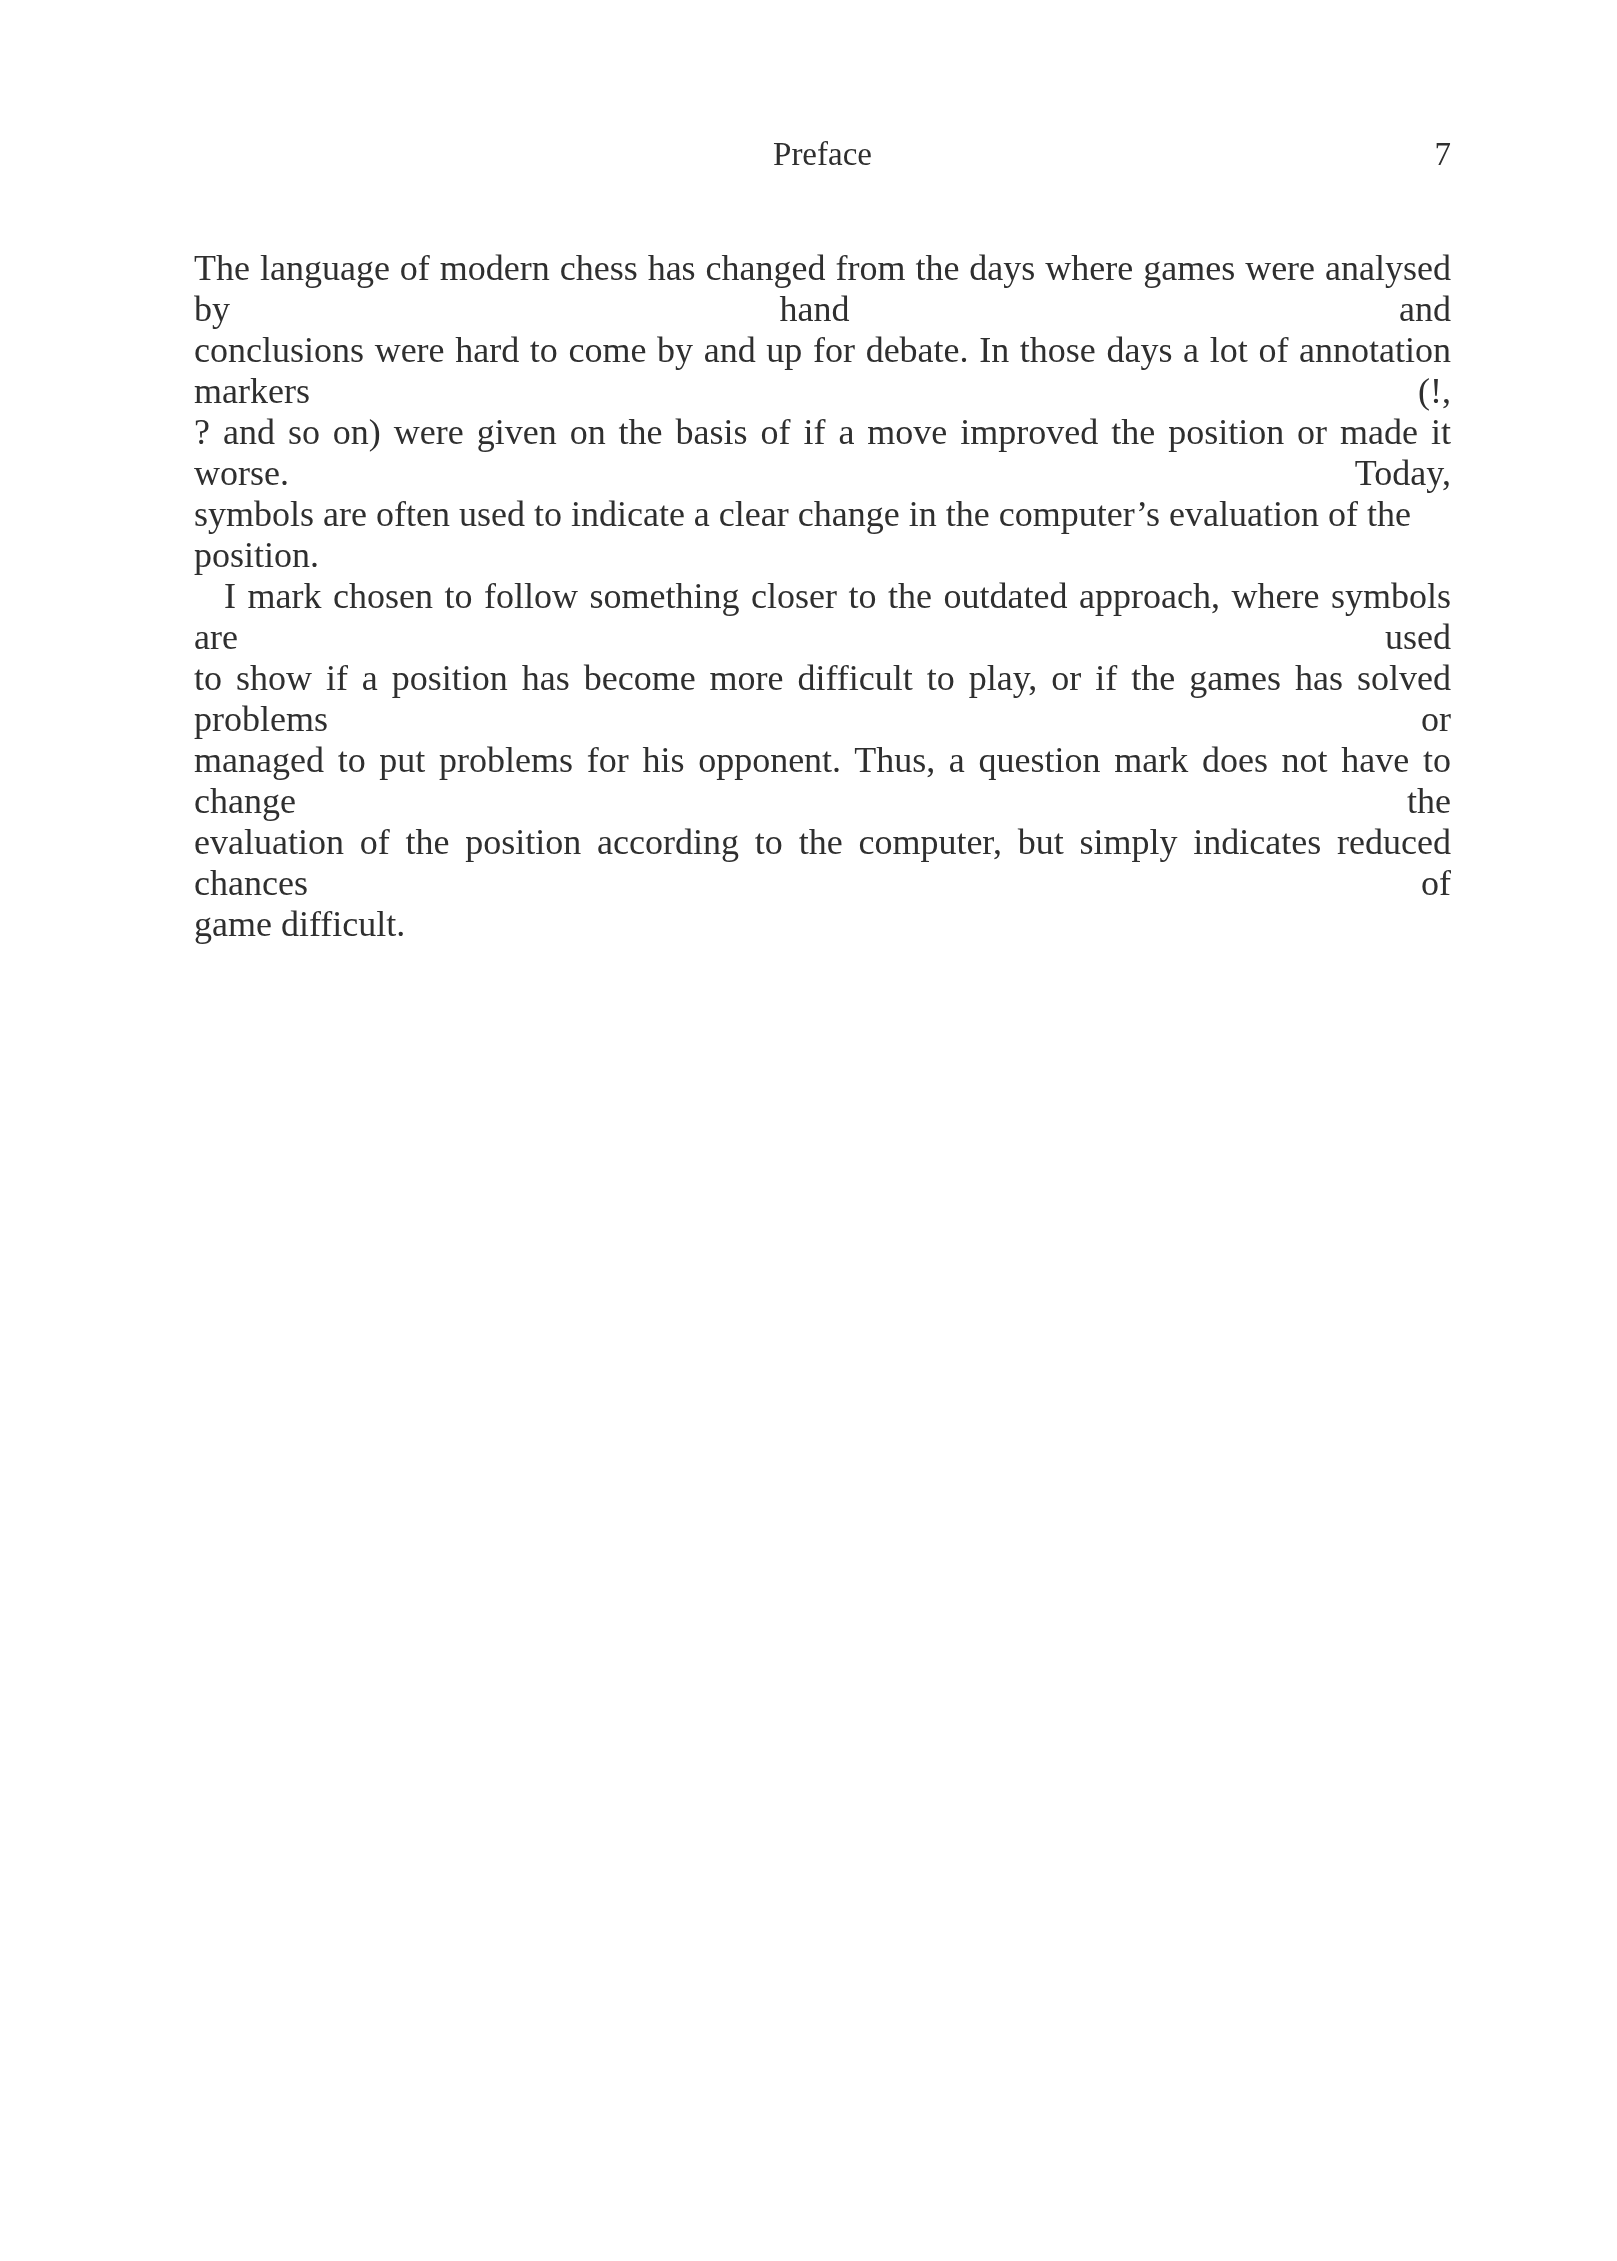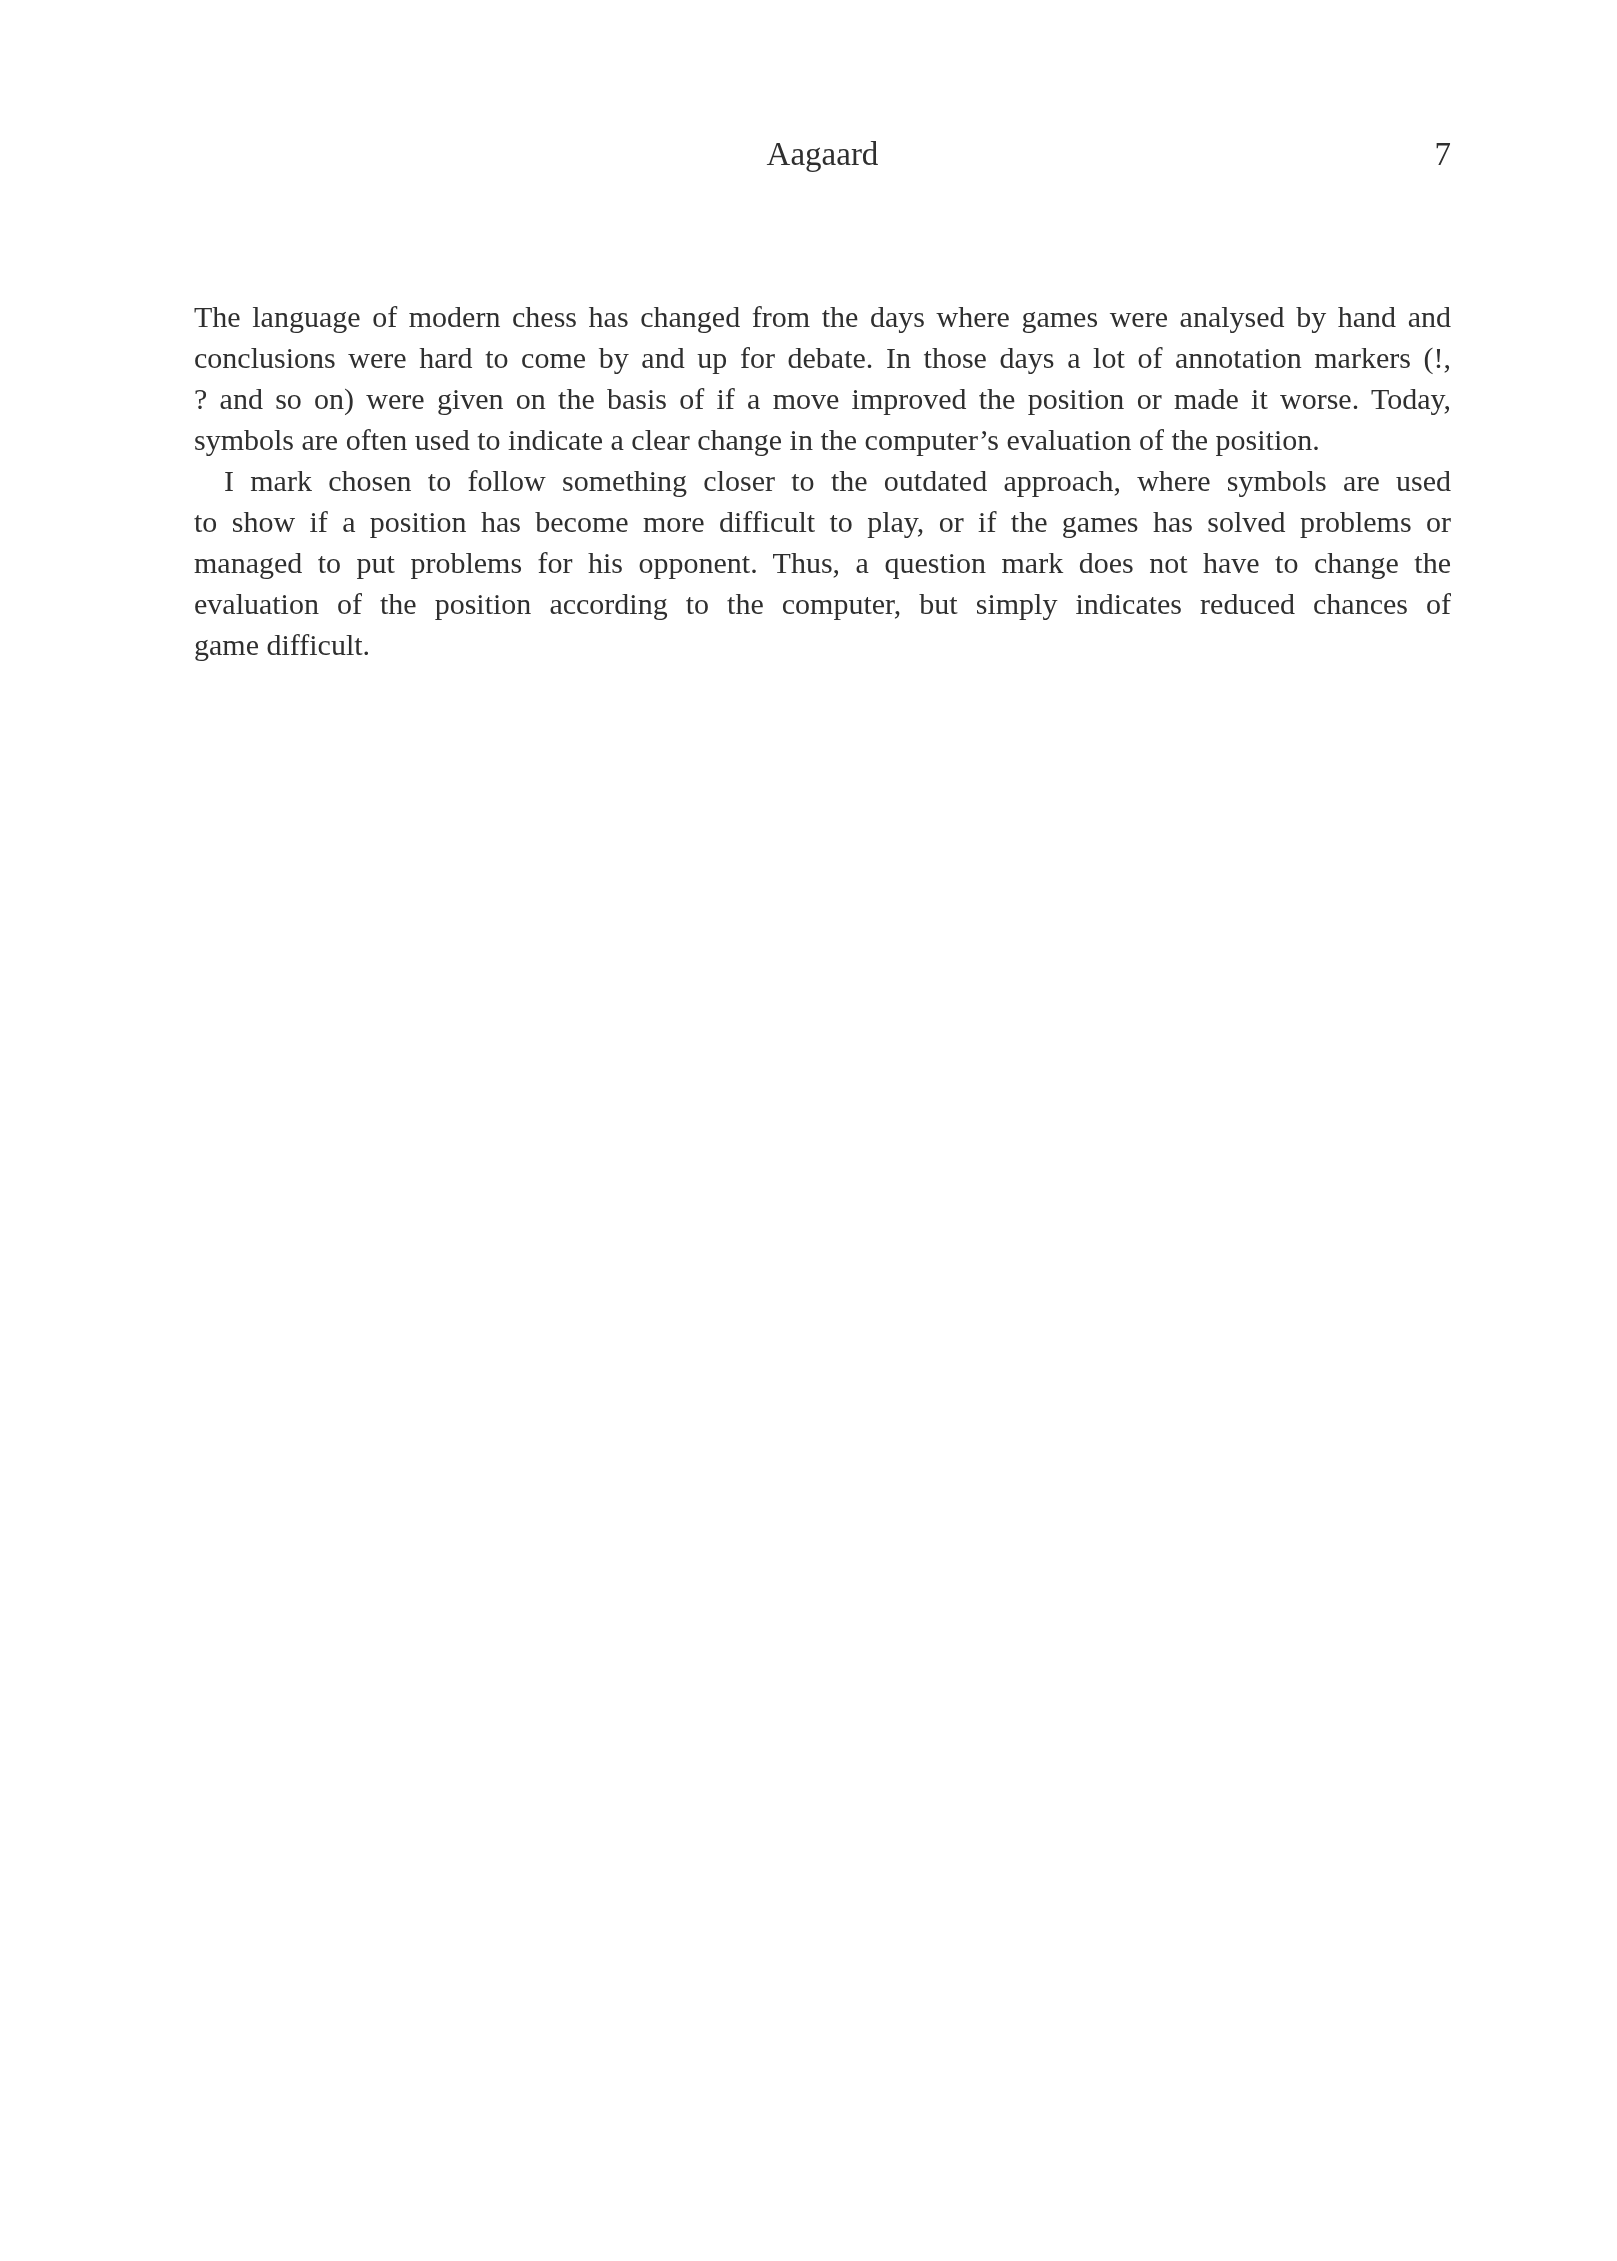--- a/index.html
+++ b/index.html
@@ -31,23 +31,22 @@
   .running-header .pagenum {
     position: absolute;
     right: 0;
     top: 0;
   }
   .text-block {
     position: absolute;
     left: 194px;
     top: 248px;
     width: 1257px;
-    font-size: 30px;
+    font-size: 36px;
     line-height: 41px;
-    margin-top: 48px;
   }
   .line {
     text-align: justify;
     -moz-text-align-last: justify;
     text-align-last: justify;
   }
   .line.last {
     text-align: left;
     -moz-text-align-last: left;
     text-align-last: left;
@@ -63,21 +62,21 @@
     -moz-text-align-last: left;
     text-align-last: left;
   }
 </style>
 </head>
 <body>
 
 <div class="page">
 
   <div class="running-header">
-    <div class="title">Aagaard</div>
+    <div class="title">Preface</div>
     <div class="pagenum">7</div>
   </div>
 
   <div class="text-block">
 
     <div class="paragraph">
       <div class="line">The language of modern chess has changed from the days where games were analysed by hand and</div>
       <div class="line">conclusions were hard to come by and up for debate. In those days a lot of annotation markers (!,</div>
       <div class="line">? and so on) were given on the basis of if a move improved the position or made it worse. Today,</div>
       <div class="line last">symbols are often used to indicate a clear change in the computer’s evaluation of the position.</div>

